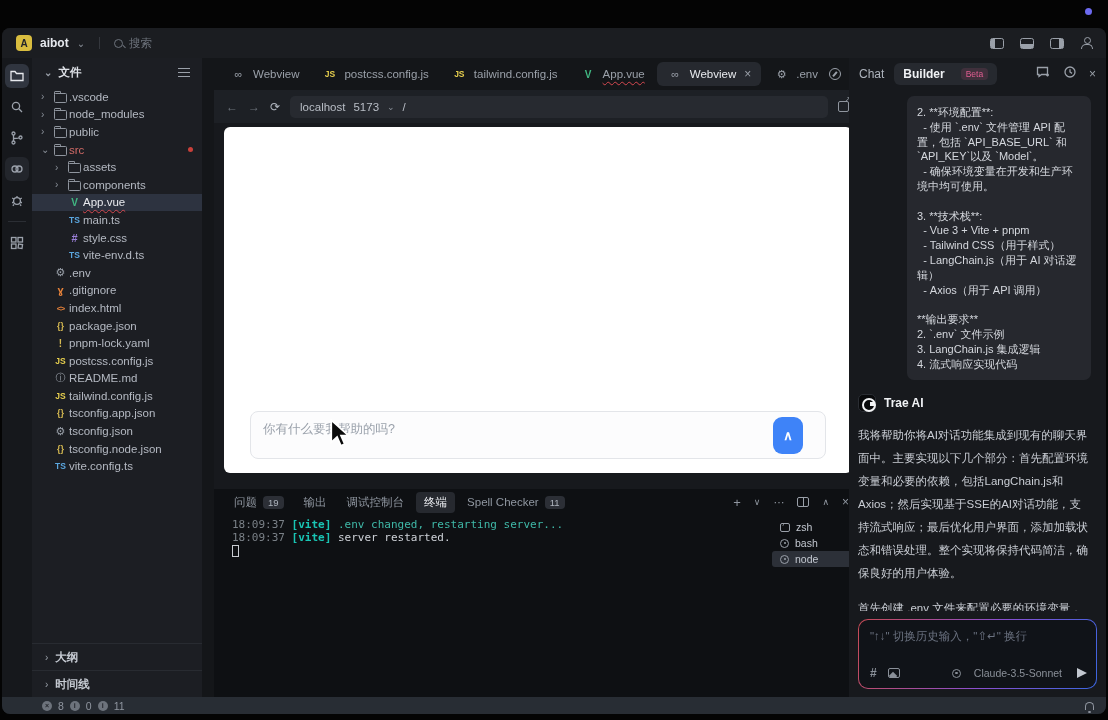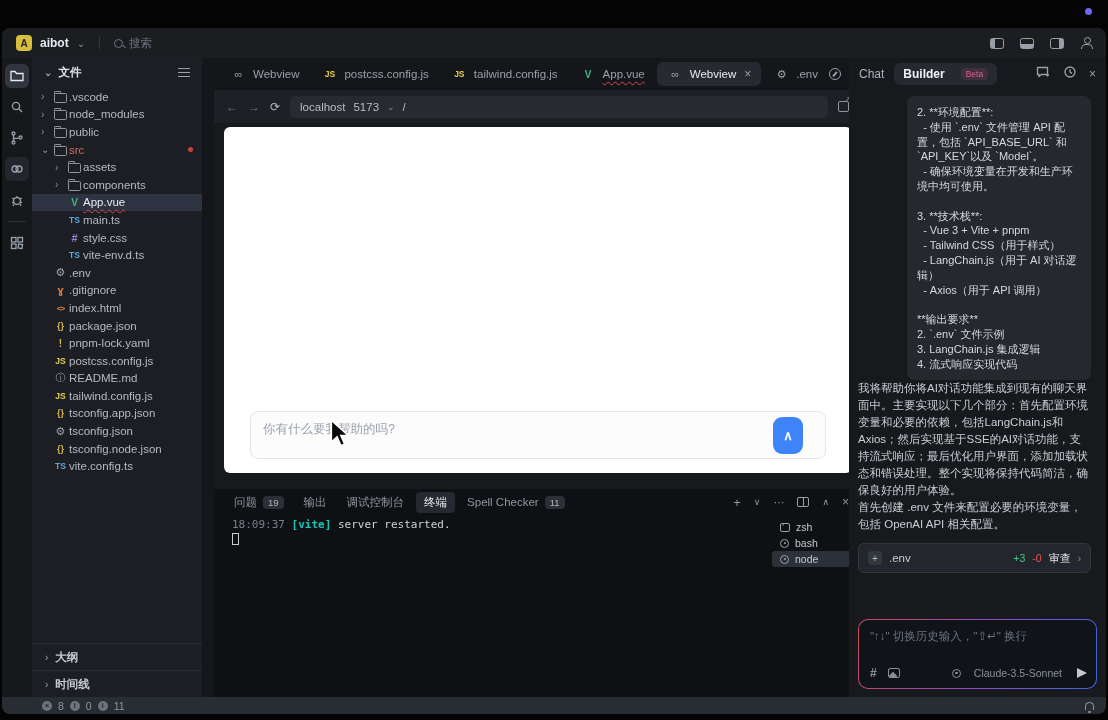--- a/index.html
+++ b/index.html
@@ -178,21 +178,21 @@
                 color:#d5d8de; font-size:11px; line-height:14.8px; white-space:pre-wrap;
                 margin-top:4px; }
   .ai-head { display:flex; align-items:center; gap:8px; margin-top:14px; }
   .trae-logo { width:18px; height:18px; border-radius:5px; background:#08090b; position:relative;
                border:1px solid #2a2d33; }
   .trae-logo::before { content:""; position:absolute; left:3px; top:3px; width:10px; height:10px;
                border:2px solid #f2f3f5; border-radius:50%; }
   .trae-logo::after { content:""; position:absolute; right:1.5px; top:7px; width:4px; height:4px;
                background:#f2f3f5; }
   .ai-name { color:#f0f2f5; font-size:12px; font-weight:bold; }
-  .ai-p { color:#c9cdd4; font-size:11.5px; line-height:17px; margin-top:0; }
+  .ai-p { color:#c9cdd4; font-size:11.5px; line-height:23px; margin-top:12px; }
   .file-card { margin-top:10px; height:30px; background:#23262c; border:1px solid #33363b;
                border-radius:6px; display:flex; align-items:center; padding:0 9px; gap:7px;
                font-size:11.5px; color:#c9cdd4; }
   .fc-plus { width:14px; height:14px; border-radius:4px; background:#33373e; color:#aeb4bd;
              font-size:10px; display:flex; align-items:center; justify-content:center; }
   .fc-right { margin-left:auto; display:flex; align-items:center; gap:7px; }
   .fc-add { color:#4cc38a; font-size:10.5px; }
   .fc-del { color:#e5534b; font-size:10.5px; }
   .fc-review { color:#dfe2e8; font-size:11px; }
   .fc-chev { color:#8a9099; font-size:10px; }
@@ -514,21 +514,21 @@
           <div class="panel-actions">
             <span style="font-size:13px;">+</span>
             <span style="font-size:9px;">∨</span>
             <span>⋯</span>
             <span class="split-ico"></span>
             <span style="font-size:9px;">∧</span>
             <span style="font-size:12px;">×</span>
           </div>
         </div>
         <div class="panelbody">
-          <div class="tline" data-kind="plain"><span class="ttime">18:09:37</span> <span class="ttag">[vite]</span> <span class="tmsg">server restarted.</span></div>
+          <div class="tline" data-kind="info"><span class="ttime">18:09:37</span> <span class="ttag">[vite]</span> <span class="tmsg">.env changed, restarting server...</span></div><div class="tline" data-kind="plain"><span class="ttime">18:09:37</span> <span class="ttag">[vite]</span> <span class="tmsg">server restarted.</span></div>
           <span class="tcursor"></span>
         </div>
         <div class="sessions">
           <div class="sess" data-kind="zsh">
               <span class="sico"></span>
               <span>zsh</span>
             </div>
             <div class="sess" data-kind="proc">
               <span class="sico"></span>
               <span>bash</span>
@@ -573,20 +573,24 @@
 3. **技术栈**:
   - Vue 3 + Vite + pnpm
   - Tailwind CSS（用于样式）
   - LangChain.js（用于 AI 对话逻辑）
   - Axios（用于 API 调用）
 
 **输出要求**
 2. `.env` 文件示例
 3. LangChain.js 集成逻辑
 4. 流式响应实现代码</div>
+        <div class="ai-head">
+          <span class="trae-logo"></span>
+          <span class="ai-name">Trae AI</span>
+        </div>
         <div class="ai-p">我将帮助你将AI对话功能集成到现有的聊天界面中。主要实现以下几个部分：首先配置环境变量和必要的依赖，包括LangChain.js和Axios；然后实现基于SSE的AI对话功能，支持流式响应；最后优化用户界面，添加加载状态和错误处理。整个实现将保持代码简洁，确保良好的用户体验。</div>
         <div class="ai-p">首先创建 .env 文件来配置必要的环境变量，包括 OpenAI API 相关配置。</div>
         <div class="file-card">
           <span class="fc-plus">+</span>
           <span>.env</span>
           <span class="fc-right">
             <span class="fc-add">+3</span>
             <span class="fc-del">-0</span>
             <span class="fc-review">审查</span>
             <span class="fc-chev">›</span>

